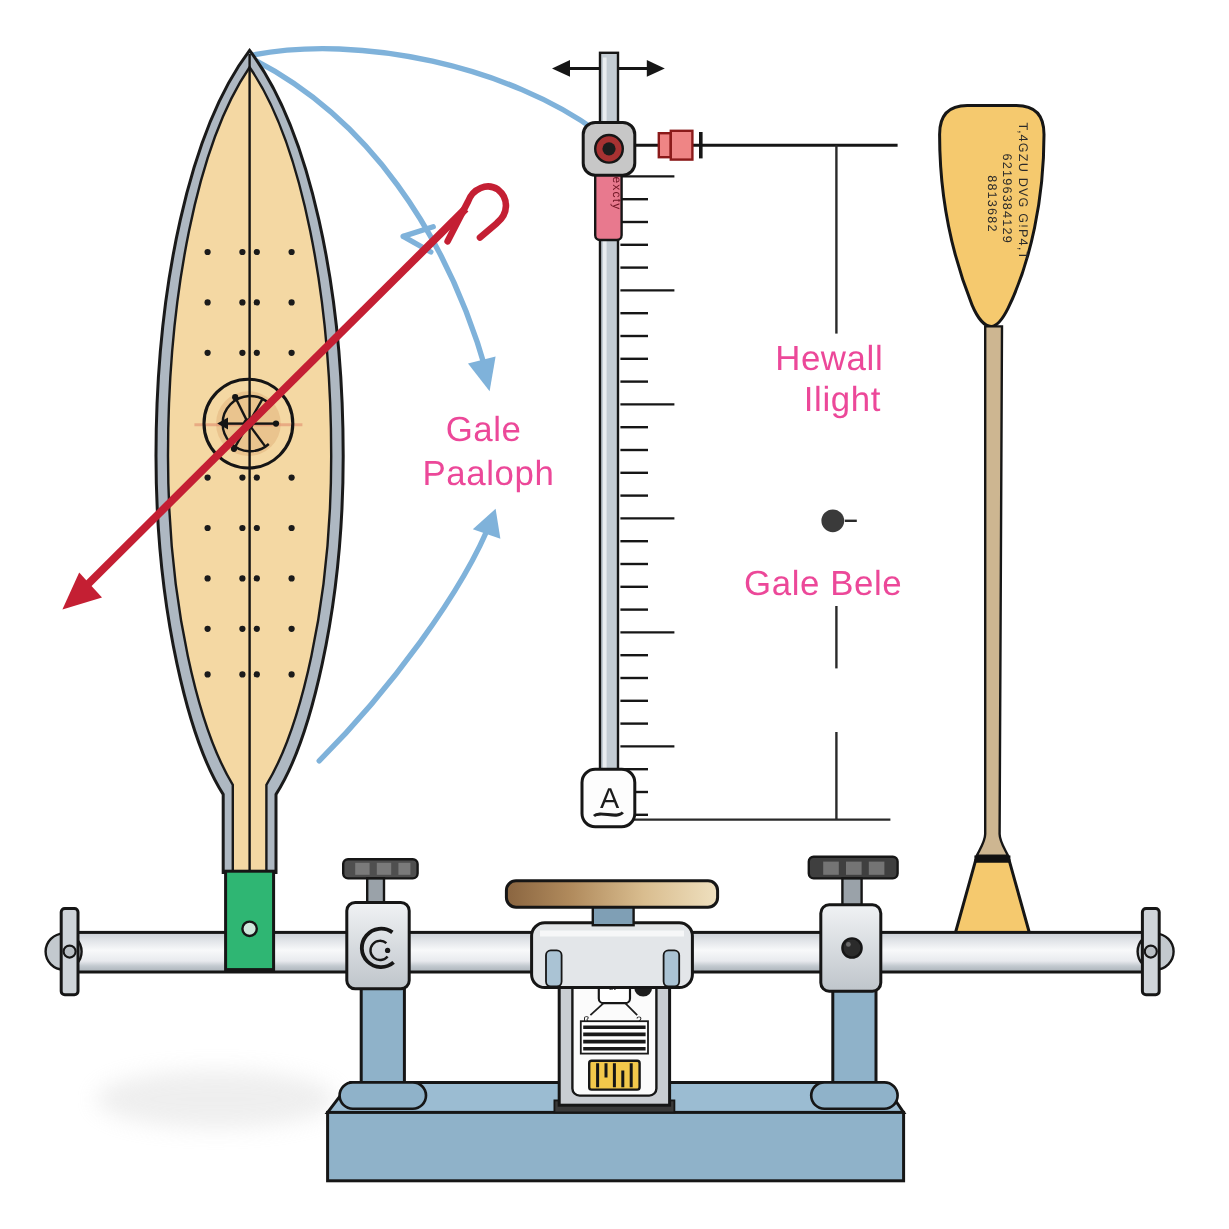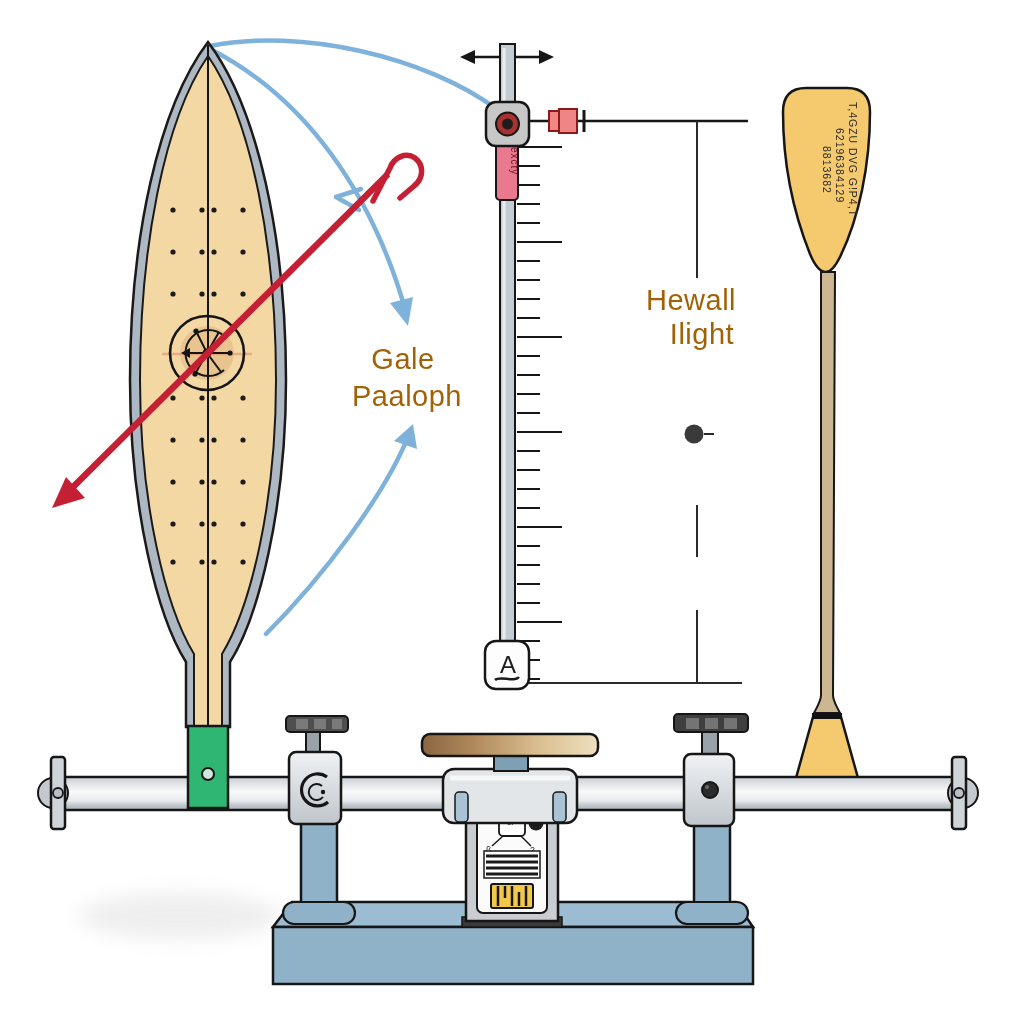--- a/index.html
+++ b/index.html
@@ -1,19 +1,19 @@
 <!DOCTYPE html>
 <html style="--arc_blue: #7fb2da; --arrow_red: #c41f33; --leaf_tan: #f4d8a3; --leaf_rim: #aeb8c2; --hub_tan: #eac48e; --green_clamp: #2fb673; --base_blue: #8fb2c9; --base_top_blue: #9bbcd2; --paddle_yellow: #f5c96e; --paddle_shaft: #cdb691; --barcode_yellow: #f2c84b; --pink_label: #e8798e; --pink_connector: #ef8585; --knob_red: #a83232;"><head>
 <meta charset="utf-8">
 <style>
   html,body{margin:0;padding:0;background:#fff;}
   .stage{position:relative;width:1024px;height:1024px;background:#ffffff;overflow:hidden;
          font-family:"Liberation Sans", sans-serif;}
   .stage svg{position:absolute;left:0;top:0;}
-  .lbl{position:absolute;transform:translate(-50%,-50%);font-size:29px;color:#a16207;
+  .lbl{position:absolute;transform:translate(-50%,-50%);font-size:29px;color:#ec4899;
        white-space:nowrap;letter-spacing:.5px;}
   .svgtext{font-family:"Liberation Sans", sans-serif;}
 </style>
 </head>
 <body>
 
 <div class="stage">
 <svg width="1024" height="1024" viewBox="0 0 1024 1024">
   <defs>
     <linearGradient id="railGrad" x1="0" y1="0" x2="0" y2="1">
@@ -270,13 +270,14 @@
       <rect x="494" y="755" width="34" height="16" fill="#7f9fb5" stroke="#161616" stroke-width="2"></rect>
       <rect x="422" y="734" width="176" height="22" rx="8" fill="url(#woodGrad)" stroke="#161616" stroke-width="2.5"></rect>
     </g>
   </g>
 </svg>
 
 <div class="lbl" style="left:403px;top:359px;">Gale</div>
 <div class="lbl" style="left:407px;top:396px;">Paaloph</div>
 <div class="lbl" style="left:691px;top:300px;">Hewall</div>
 <div class="lbl" style="left:702px;top:334px;text-align:center;">Ilight</div>
+<div class="lbl" style="left:686px;top:487px;">Gale Bele</div>
 </div>
 
 </body></html>

